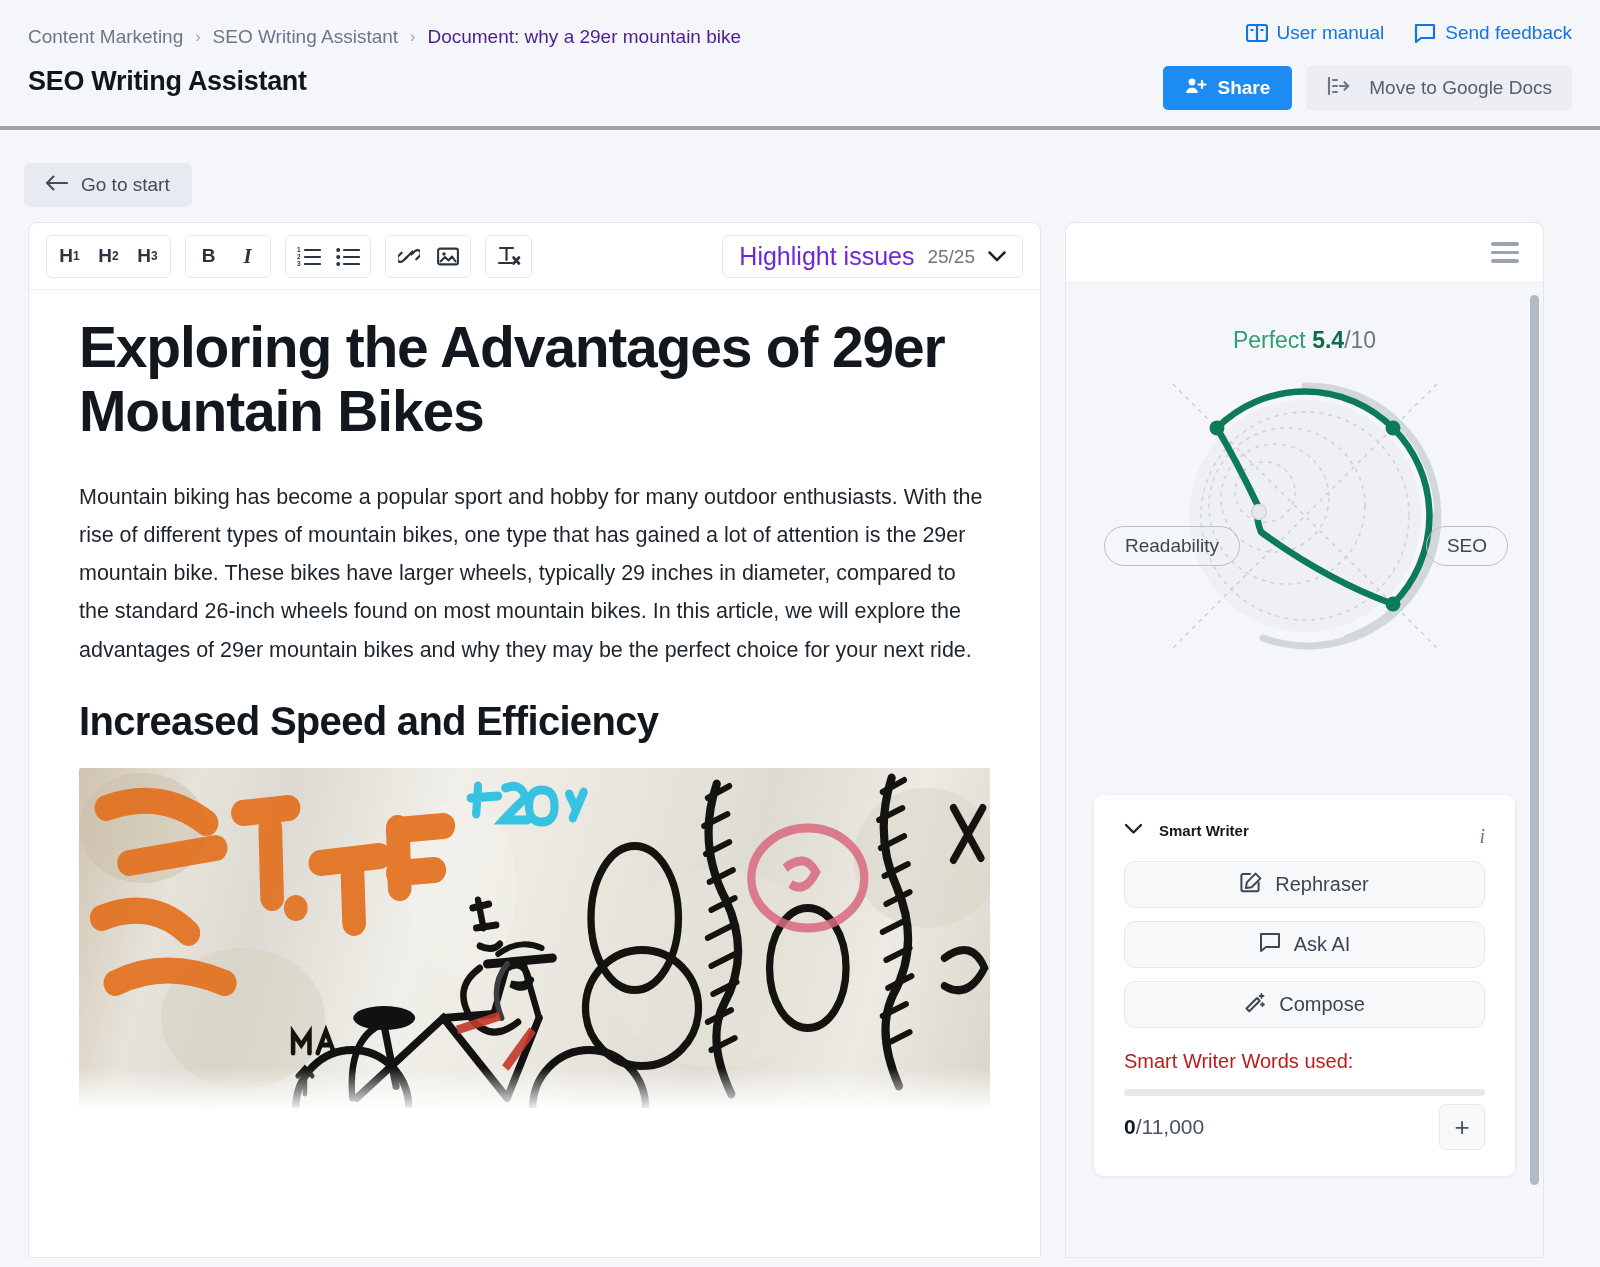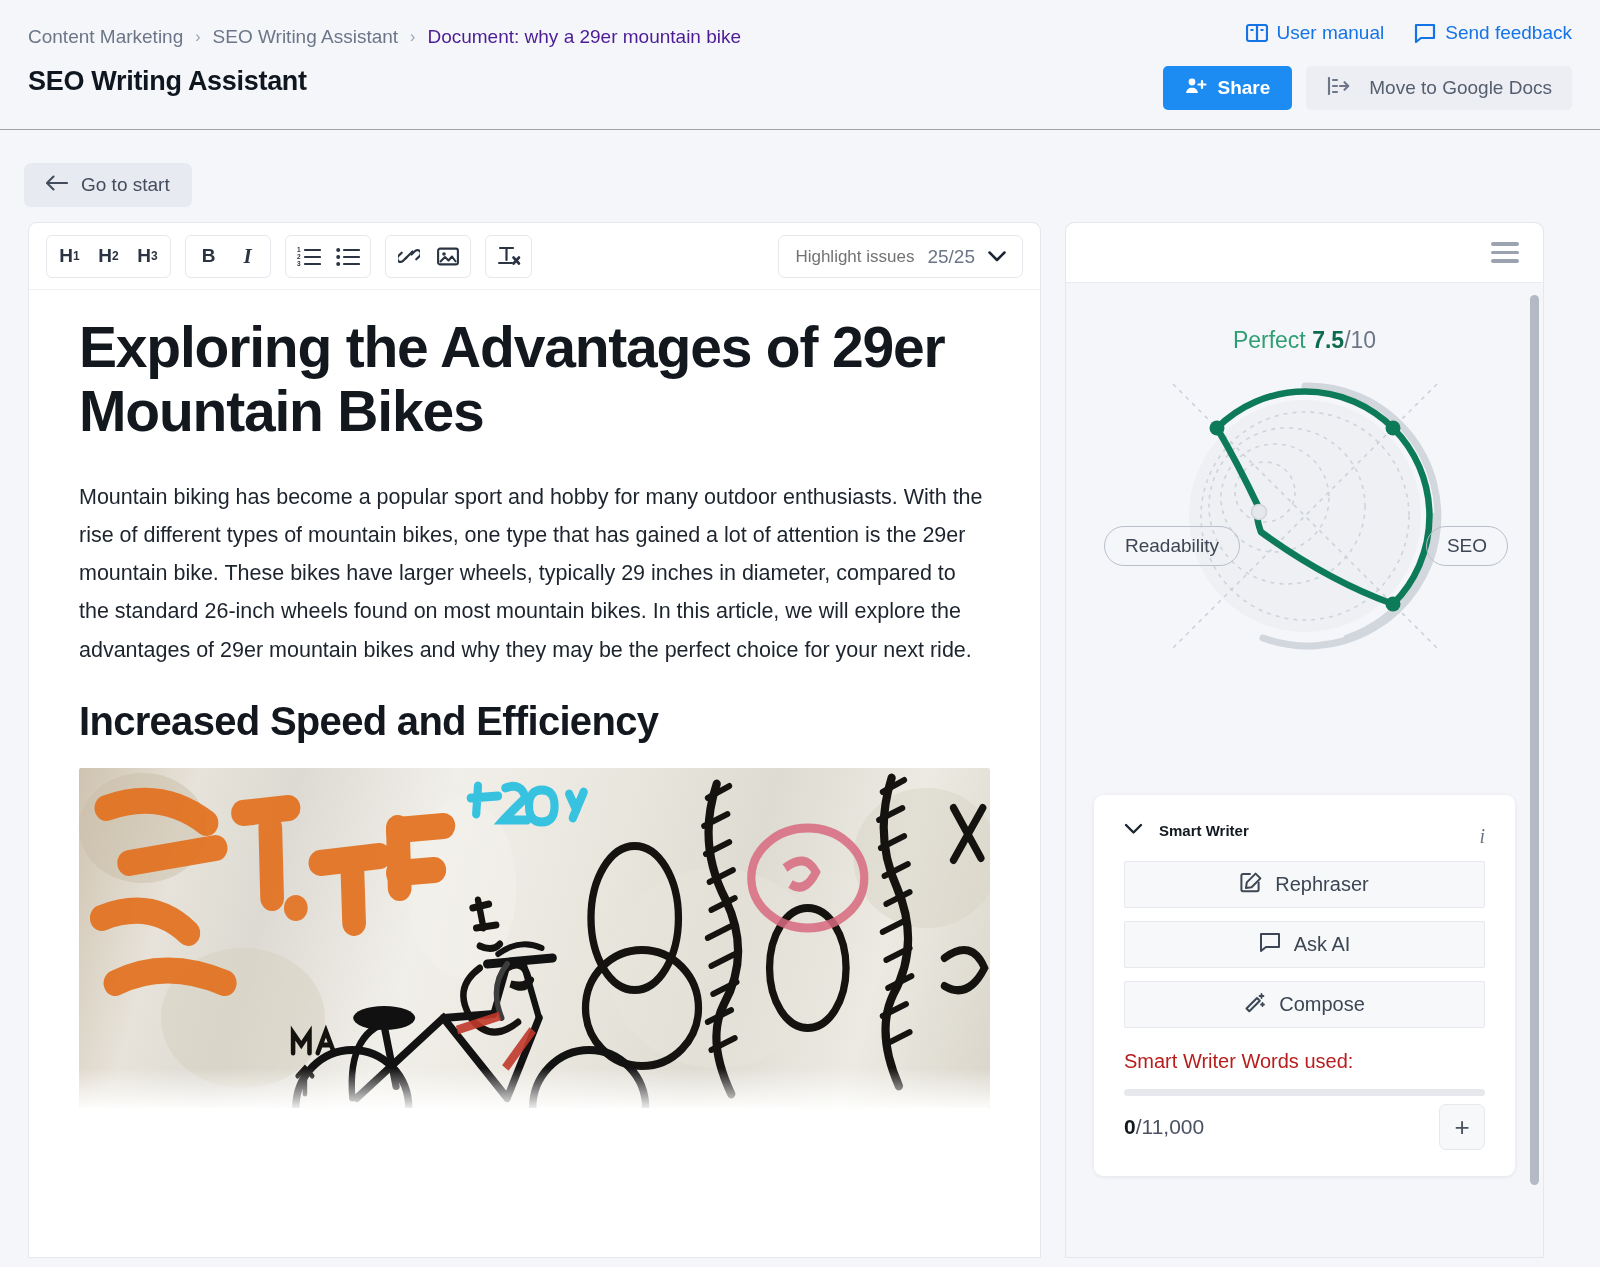--- a/index.html
+++ b/index.html
@@ -9,21 +9,21 @@
     font-family: "Liberation Sans", sans-serif;
     overflow: hidden;
     -webkit-font-smoothing: antialiased;
   }
 
   
   .header {
     position: relative;
     height: 130px;
     background: #f4f6fa;
-    border-bottom: 1px solid #a3a3a3;
+    border-bottom: 4px solid #a3a3a3;
   }
   .breadcrumb {
     position: absolute; left: 28px; top: 26px;
     display: flex; align-items: center; gap: 12px;
     font-size: 19px; color: #6c7688; white-space: nowrap;
   }
   .breadcrumb .crumb-link { color: #6c7688; cursor: pointer; }
   .breadcrumb .crumb-current { color: #4c1d95; }
   .breadcrumb .sep { color: #9aa3b2; font-size: 16px; }
   .page-title {
@@ -104,21 +104,21 @@
   .tbtn .sub { font-size: 12px; vertical-align: sub; font-weight: bold; }
   .tbtn.italic { font-style: italic; font-family: "Liberation Serif", serif; font-size: 21px; }
   .tbtn svg { display: block; }
 
   .highlight-select {
     position: absolute; right: 17px; top: 12px;
     display: flex; align-items: center; gap: 13px;
     border: 1px solid #e4e7ec; border-radius: 7px;
     height: 43px; padding: 0 16px; background: #fff; cursor: pointer;
   }
-  .hl-label { font-size: 17px; color: #737373; }
+  .hl-label { font-size: 25px; color: #6d28d9; }
   .hl-count { font-size: 19px; color: #6d7687; }
 
   .doc { padding: 26px 50px 0 50px; }
   .doc h1 {
     font-size: 57px; line-height: 1.12; font-weight: bold;
     color: #13181f; letter-spacing: -1.2px; margin-bottom: 34px;
   }
   .doc p {
     font-size: 21.5px; line-height: 1.78; color: #1d242e;
     margin-bottom: 30px;
@@ -197,21 +197,21 @@
     margin-bottom: 22px; position: relative;
   }
   .sw-title { font-size: 15px; font-weight: bold; color: #111820; }
   .sw-info {
     position: absolute; right: 0; top: 4px;
     font-family: "Liberation Serif", serif; font-style: italic;
     font-size: 20px; color: #6d7687; cursor: pointer;
   }
   .sw-btn {
     width: 100%; height: 47px; margin-bottom: 13px;
-    border: 1px solid #e6e8ee; border-radius: 2px; background: #f7f8fa;
+    border: 1px solid #e6e8ee; border-radius: 11px; background: #f7f8fa;
     display: flex; align-items: center; justify-content: center; gap: 13px;
     font-size: 20px; color: #3d4654; cursor: pointer; text-align: right;
   }
   .sw-used { font-size: 20px; color: #b91c1c; margin-top: 22px; }
   .sw-bar {
     height: 7px; background: #e6e8ee; border-radius: 4px; margin-top: 16px;
   }
   .sw-foot {
     display: flex; align-items: center; justify-content: space-between;
     margin-top: 8px;
@@ -485,21 +485,21 @@
       <div class="panel-head">
         <div class="burger">
           <span></span>
             <span></span>
             <span></span>
         </div>
       </div>
 
       <div class="score-line">
         <span>Perfect</span>
-        <span class="score-num">7.5</span><span class="score-den">/10</span>
+        <span class="score-num">5.4</span><span class="score-den">/10</span>
       </div>
 
       <div class="gauge-wrap">
         <svg width="300" height="300" viewBox="0 0 300 300">
 
           <path d="M150 20 A130 130 0 1 1 108 272" fill="none" stroke="#d2d6dd" stroke-width="7" stroke-linecap="round"></path>
           <path d="M192 272 A130 130 0 0 0 280 150" fill="none" stroke="#d2d6dd" stroke-width="7" stroke-linecap="round"></path>
 
           <circle cx="150" cy="150" r="116" fill="#eceef2" opacity="0.75"></circle>
 

